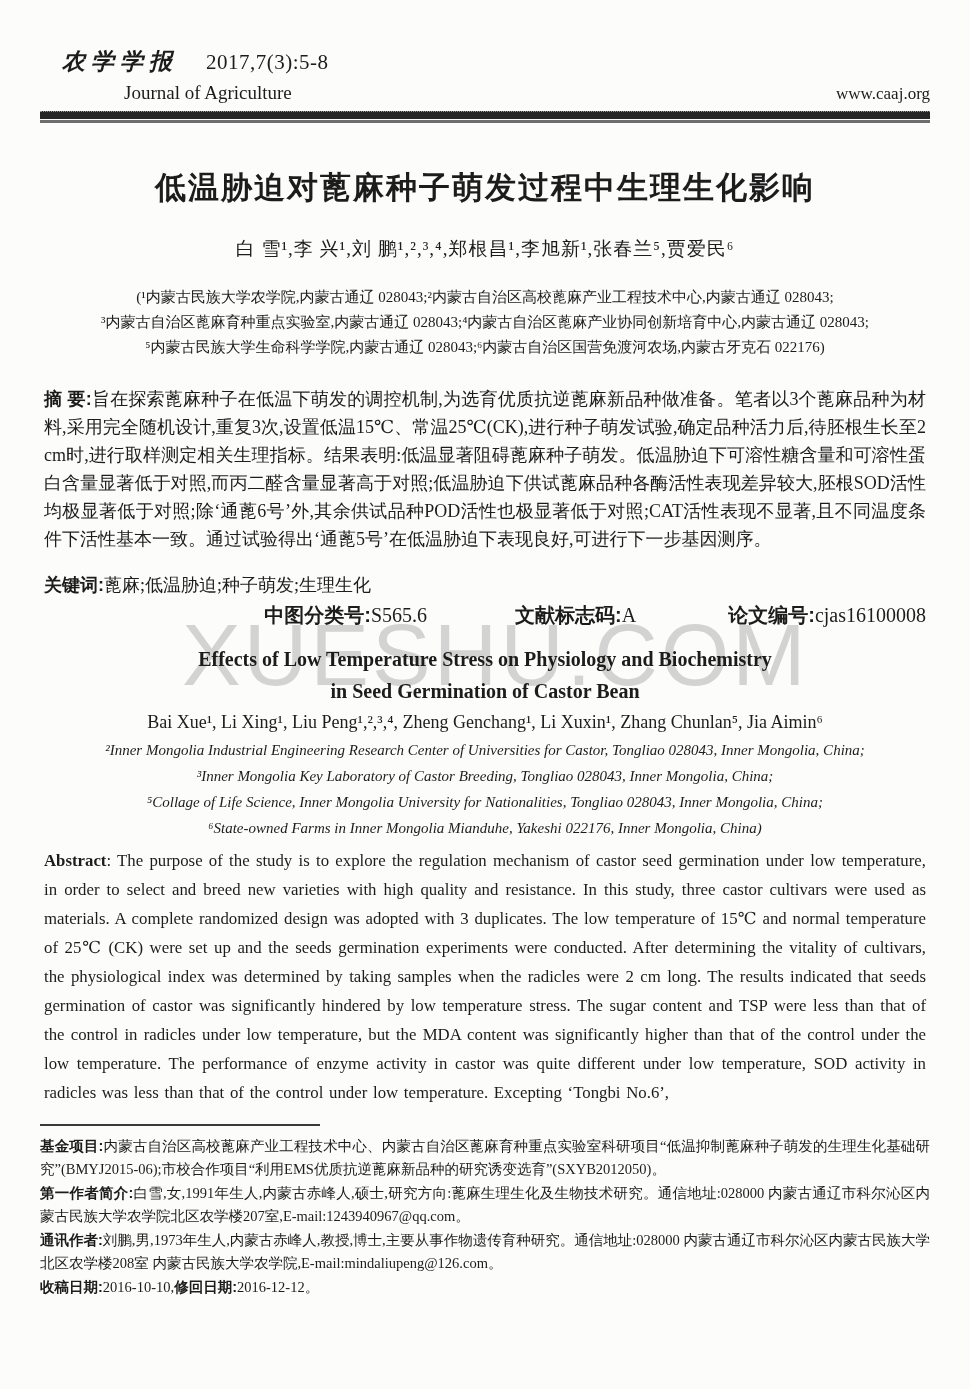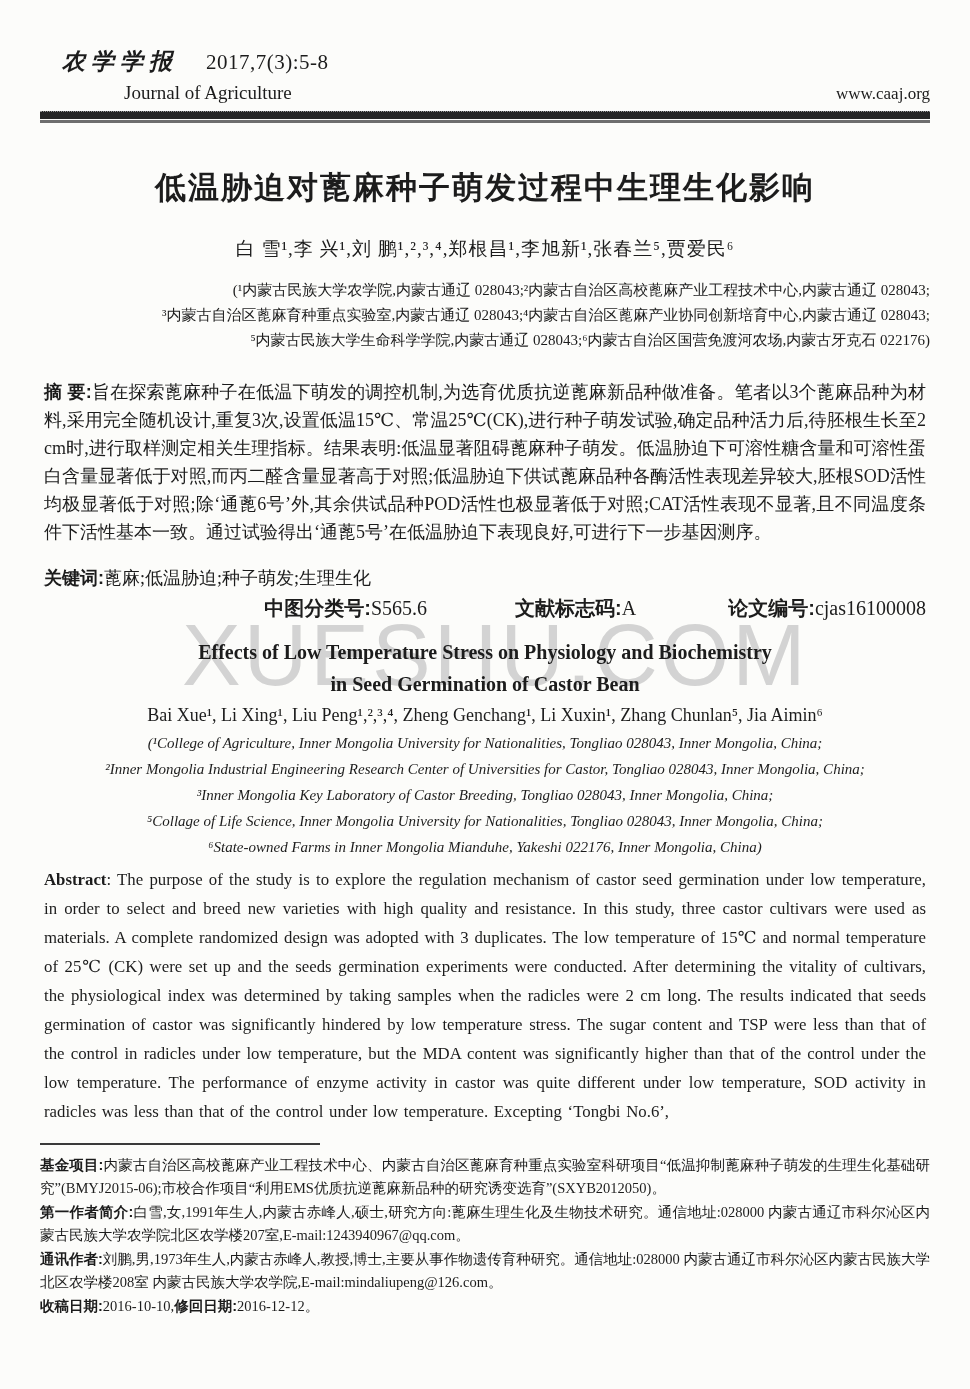--- a/index.html
+++ b/index.html
@@ -74,22 +74,22 @@
     letter-spacing: 2px;
     font-family: "Liberation Sans", "DejaVu Sans", sans-serif;
   }
   .authors-zh {
     margin-top: 27px;
     text-align: center;
     font-size: 19px;
     letter-spacing: 1px;
   }
   .affils-zh {
-    margin-top: 16px;
-    text-align: right;
+    margin-top: 23px;
+    text-align: center;
     font-size: 15px;
     line-height: 25px;
   }
   
   .abs-zh {
     margin-top: 25px;
     font-size: 18px;
     line-height: 28px;
     text-align: justify;
     padding: 0 4px;
@@ -204,21 +204,20 @@
     <div class="clc">
       <span class="seg1"><span class="lbl">中图分类号:</span><span>S565.6</span></span>
       <span class="seg2"><span class="lbl">文献标志码:</span><span>A</span></span>
       <span class="seg3"><span class="lbl">论文编号:</span><span>cjas16100008</span></span>
     </div>
 
     <div class="title-en">Effects of Low Temperature Stress on Physiology and Biochemistry
 in Seed Germination of Castor Bean</div>
     <div class="authors-en">Bai Xue¹, Li Xing¹, Liu Peng¹,²,³,⁴, Zheng Genchang¹, Li Xuxin¹, Zhang Chunlan⁵, Jia Aimin⁶</div>
     <div class="affils-en">
-      <div>(¹College of Agriculture, Inner Mongolia University for Nationalities, Tongliao 028043, Inner Mongolia, China;</div>
       <div>²Inner Mongolia Industrial Engineering Research Center of Universities for Castor, Tongliao 028043, Inner Mongolia, China;</div>
       <div>³Inner Mongolia Key Laboratory of Castor Breeding, Tongliao 028043, Inner Mongolia, China;</div>
       <div>⁵Collage of Life Science, Inner Mongolia University for Nationalities, Tongliao 028043, Inner Mongolia, China;</div>
       <div>⁶State-owned Farms in Inner Mongolia Mianduhe, Yakeshi 022176, Inner Mongolia, China)</div>
     </div>
 
     <p class="abs-en"><span class="lbl">Abstract</span><span>: The purpose of the study is to explore the regulation mechanism of castor seed germination under low temperature, in order to select and breed new varieties with high quality and resistance. In this study, three castor cultivars were used as materials. A complete randomized design was adopted with 3 duplicates. The low temperature of 15℃ and normal temperature of 25℃ (CK) were set up and the seeds germination experiments were conducted. After determining the vitality of cultivars, the physiological index was determined by taking samples when the radicles were 2 cm long. The results indicated that seeds germination of castor was significantly hindered by low temperature stress. The sugar content and TSP were less than that of the control in radicles under low temperature, but the MDA content was significantly higher than that of the control under the low temperature. The performance of enzyme activity in castor was quite different under low temperature, SOD activity in radicles was less than that of the control under low temperature. Excepting ‘Tongbi No.6’,</span></p>
 
     <div class="foot-sep"></div>
     <div class="footnotes">

